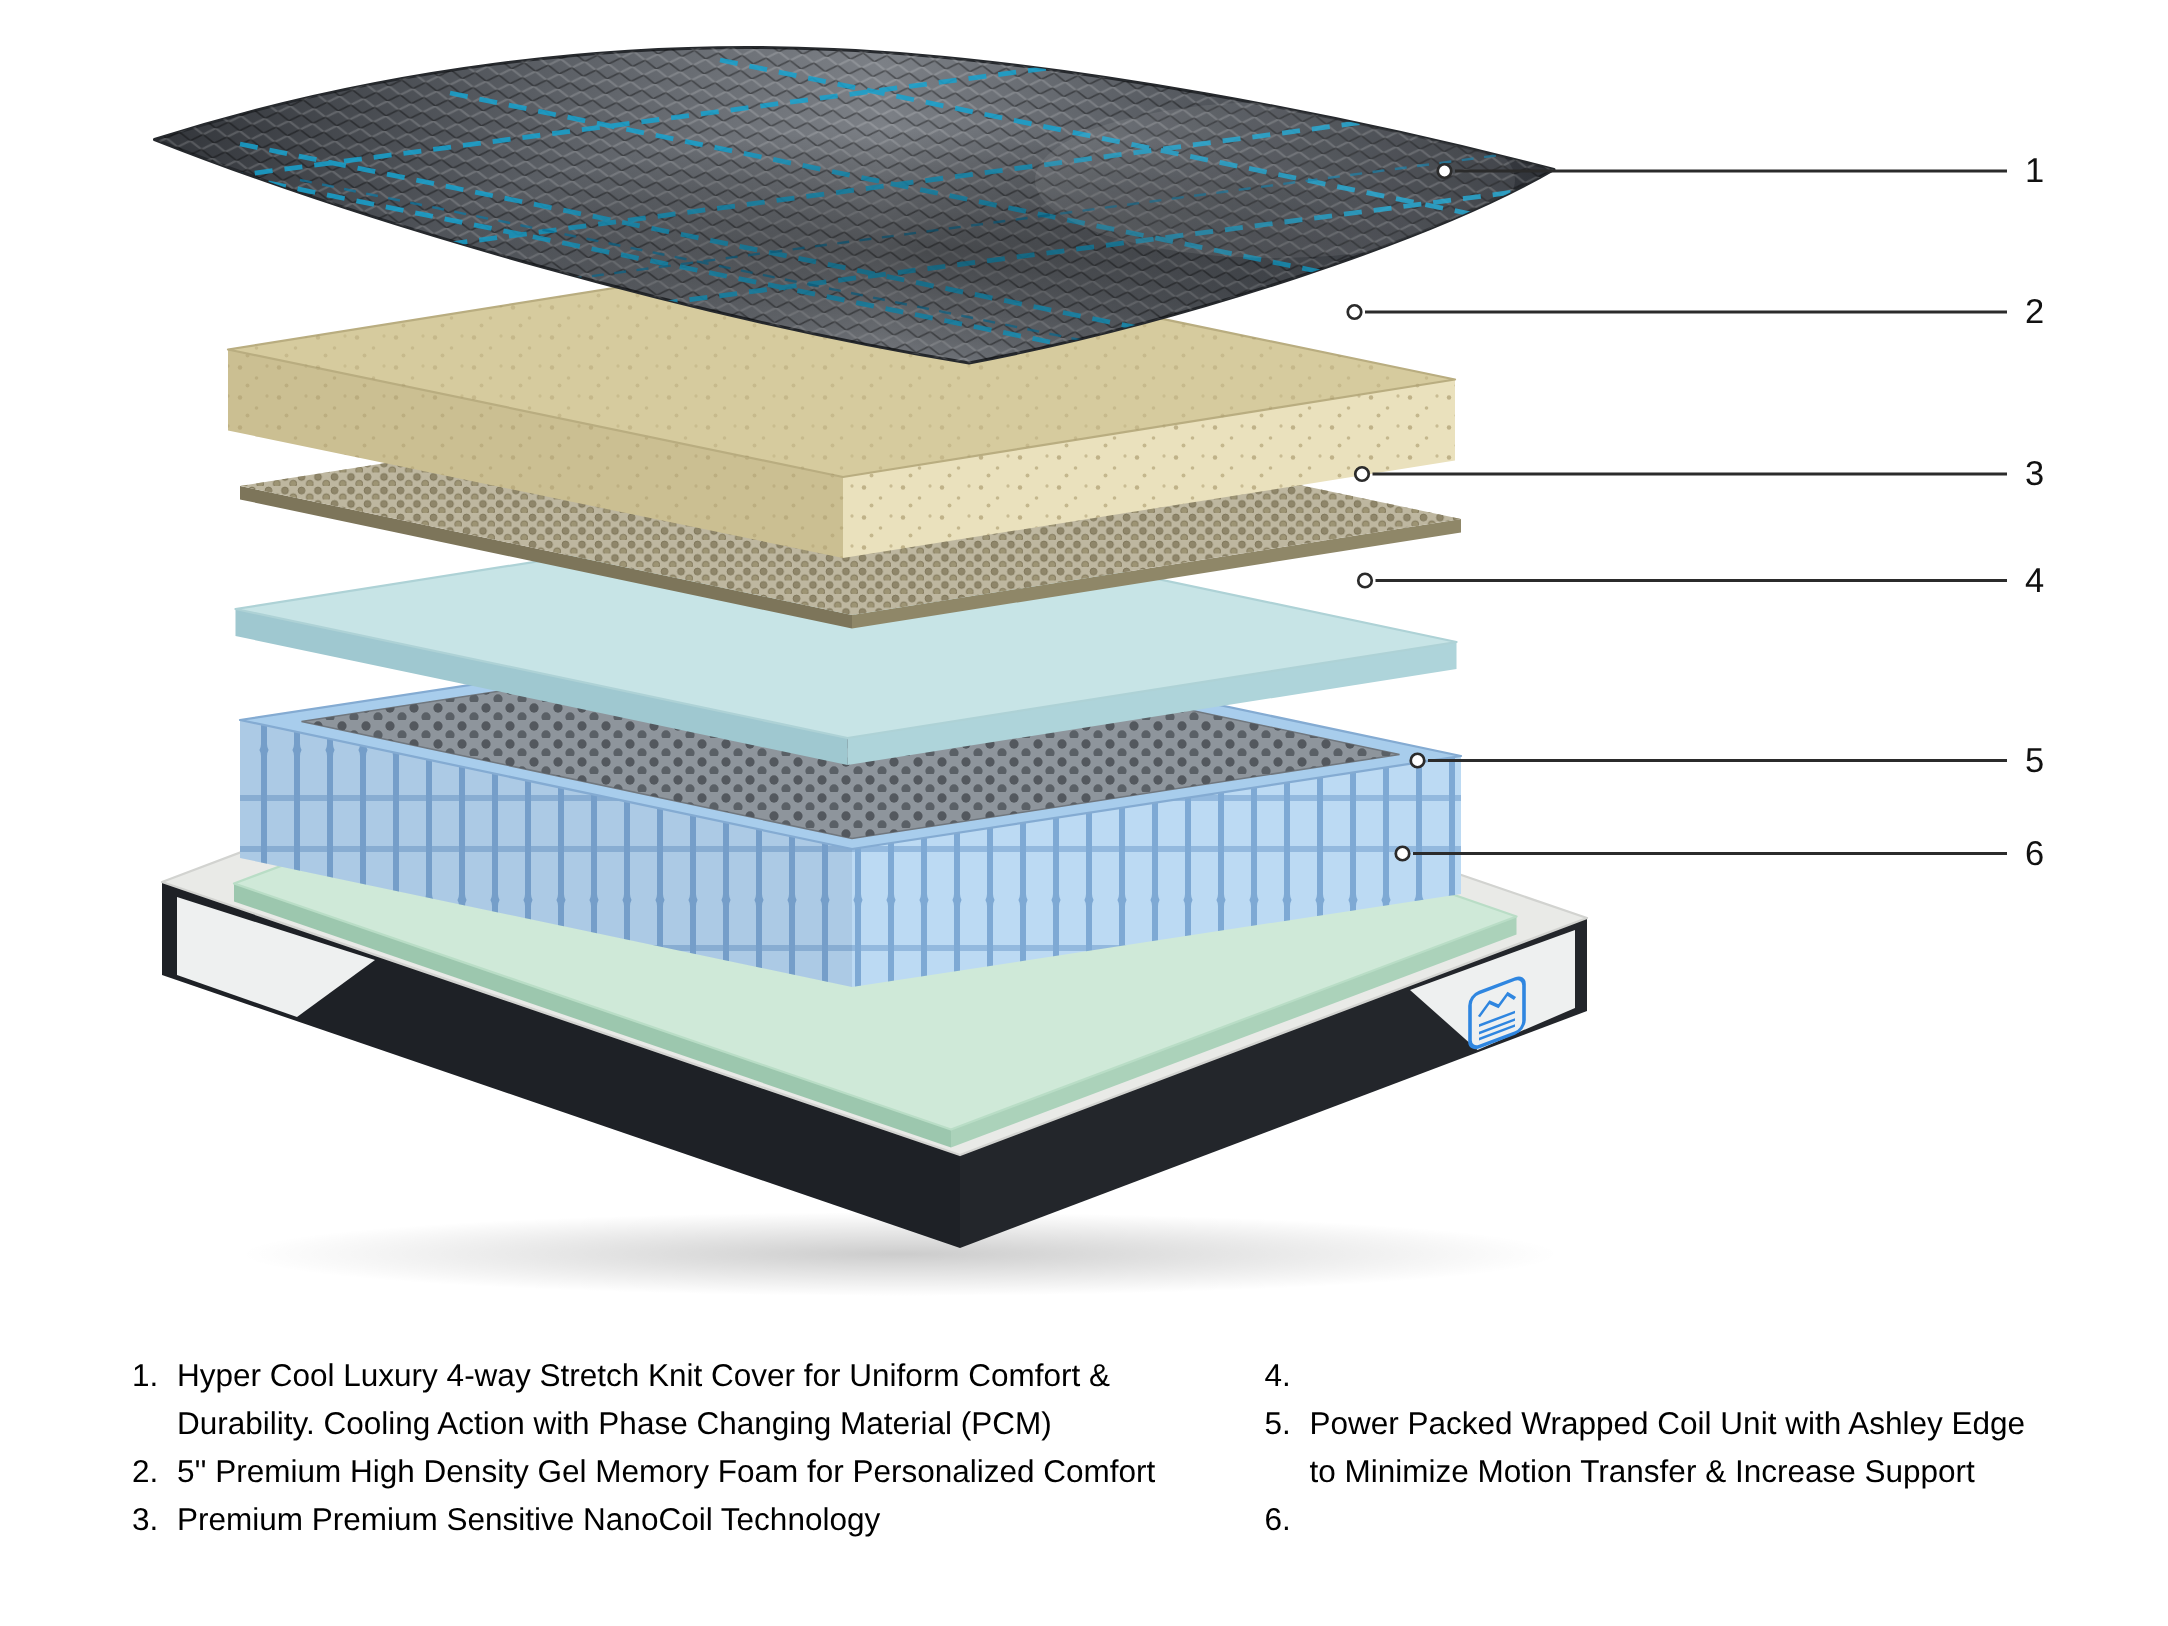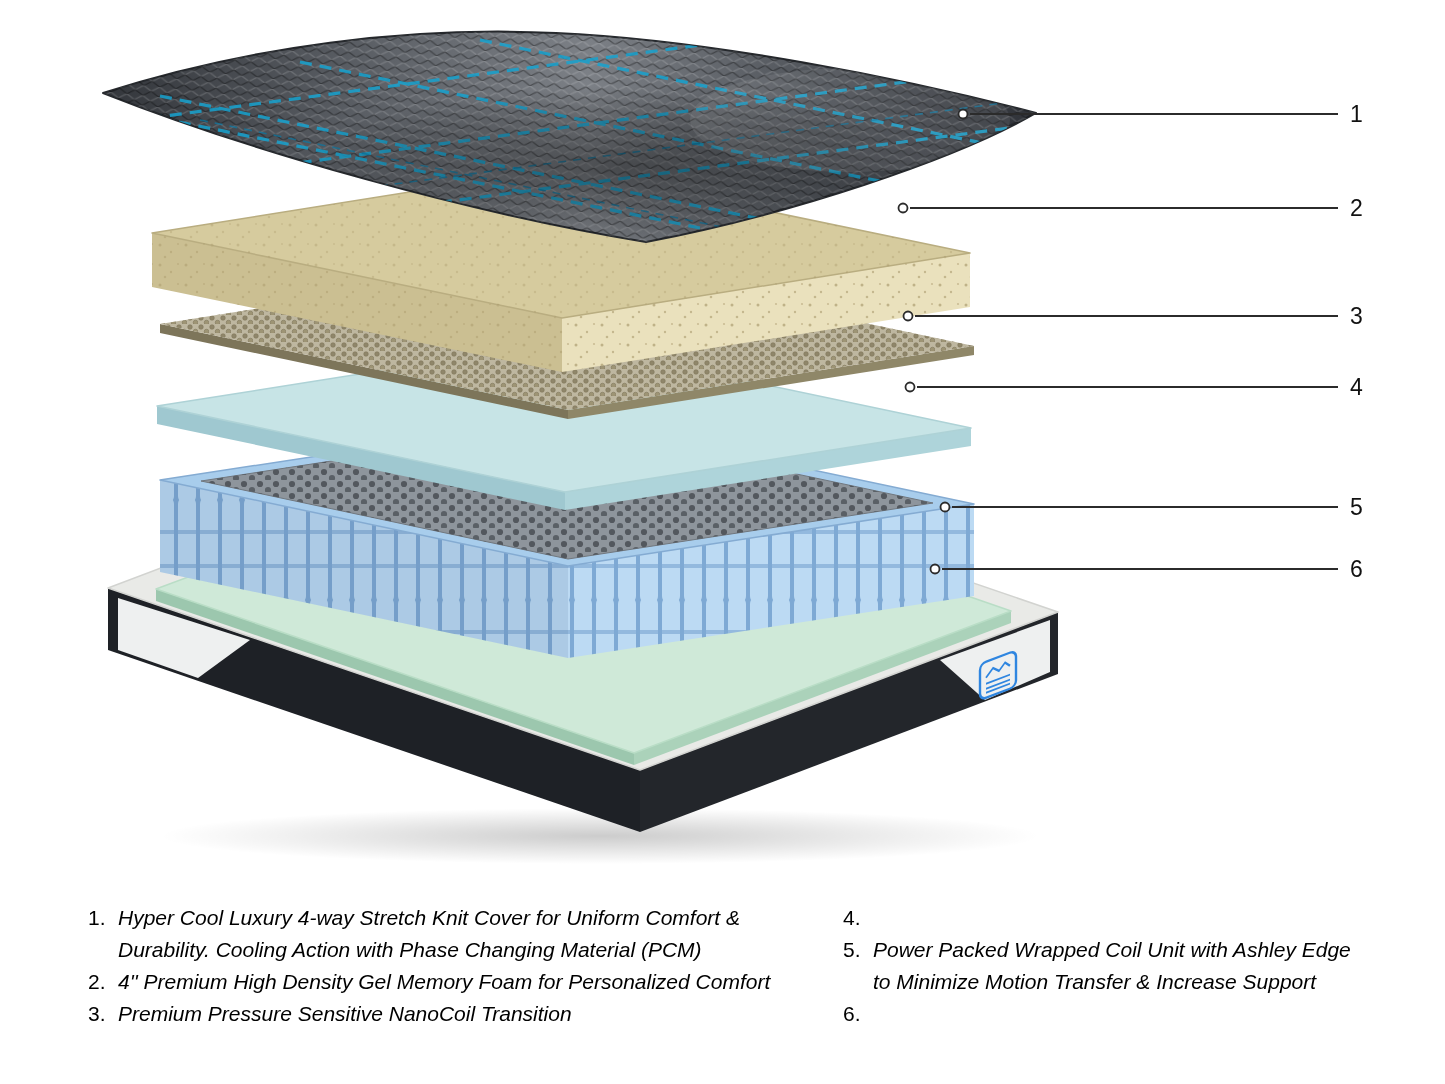--- a/index.html
+++ b/index.html
@@ -15,21 +15,21 @@
     position:absolute;
     transform:translateY(-50%);
     font-size:23px;
     color:#111;
   }
   .legend-col{position:absolute;color:#000;}
   .legend-left{left:88px;top:902px;max-width:740px;}
   .legend-right{left:843px;top:902px;max-width:600px;}
   .legend-item{display:flex;font-size:21px;line-height:32px;}
   .li-num{flex:none;width:30px;}
-  .li-txt{white-space:pre-wrap;font-style:italic;}
+  .li-txt{white-space:pre-wrap;}
   .li-txt b{font-weight:bold;}
 </style>
 </head>
 <body>
 
 <div class="stage">
 
 <svg class="diagram-svg" width="1445" height="880" viewBox="0 0 1445 880">
   <defs>
     <linearGradient id="coverG" x1="0" y1="0" x2="1" y2="0">
@@ -176,25 +176,25 @@
 <span class="callout-num" style="left:1350px;top:569px">6</span>
 
 <div class="legend-col legend-left">
   <div class="legend-item">
     <span class="li-num">1.</span>
     <span class="li-txt"><b></b><span>Hyper Cool Luxury 4-way Stretch Knit Cover for Uniform Comfort &amp;
 Durability. Cooling Action with Phase Changing Material (PCM)</span></span>
   </div>
   <div class="legend-item">
     <span class="li-num">2.</span>
-    <span class="li-txt"><b></b><span>4'' Premium High Density Gel Memory Foam for Personalized Comfort</span></span>
+    <span class="li-txt"><b></b><span>5'' Premium High Density Gel Memory Foam for Personalized Comfort</span></span>
   </div>
   <div class="legend-item">
     <span class="li-num">3.</span>
-    <span class="li-txt"><b></b><span>Premium Pressure Sensitive NanoCoil Transition</span></span>
+    <span class="li-txt"><b></b><span>Premium Premium Sensitive NanoCoil Technology</span></span>
   </div>
 </div>
 
 <div class="legend-col legend-right">
   <div class="legend-item">
     <span class="li-num">4.</span>
   </div>
   <div class="legend-item">
     <span class="li-num">5.</span>
     <span class="li-txt"><b></b><span>Power Packed Wrapped Coil Unit with Ashley Edge

